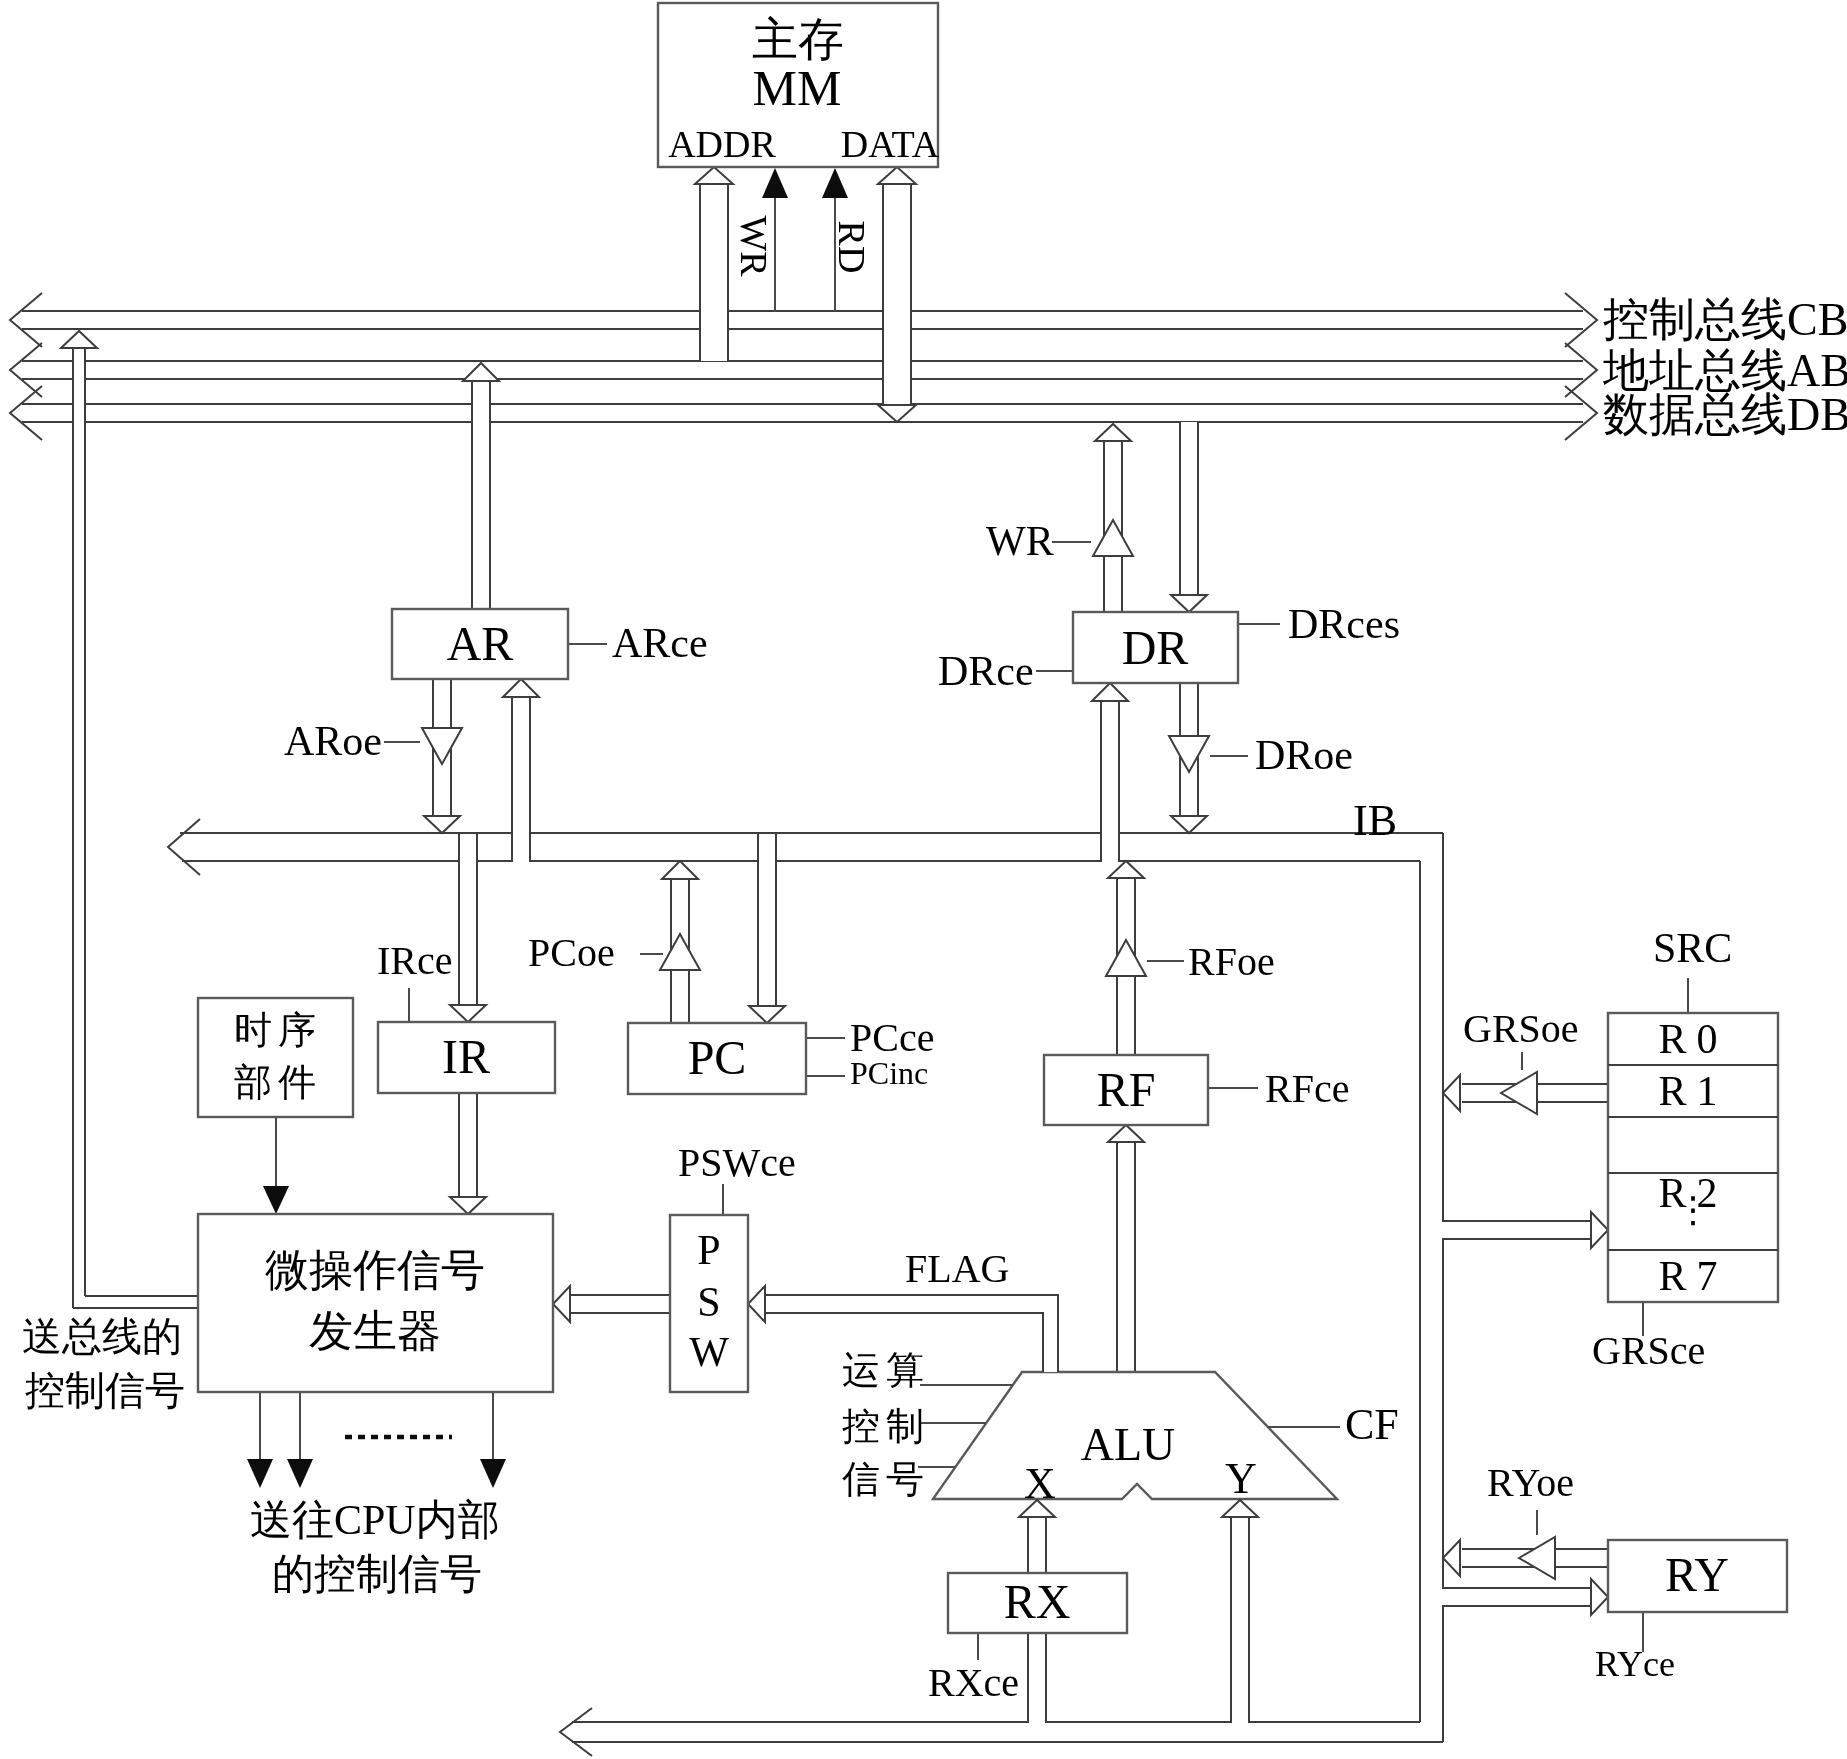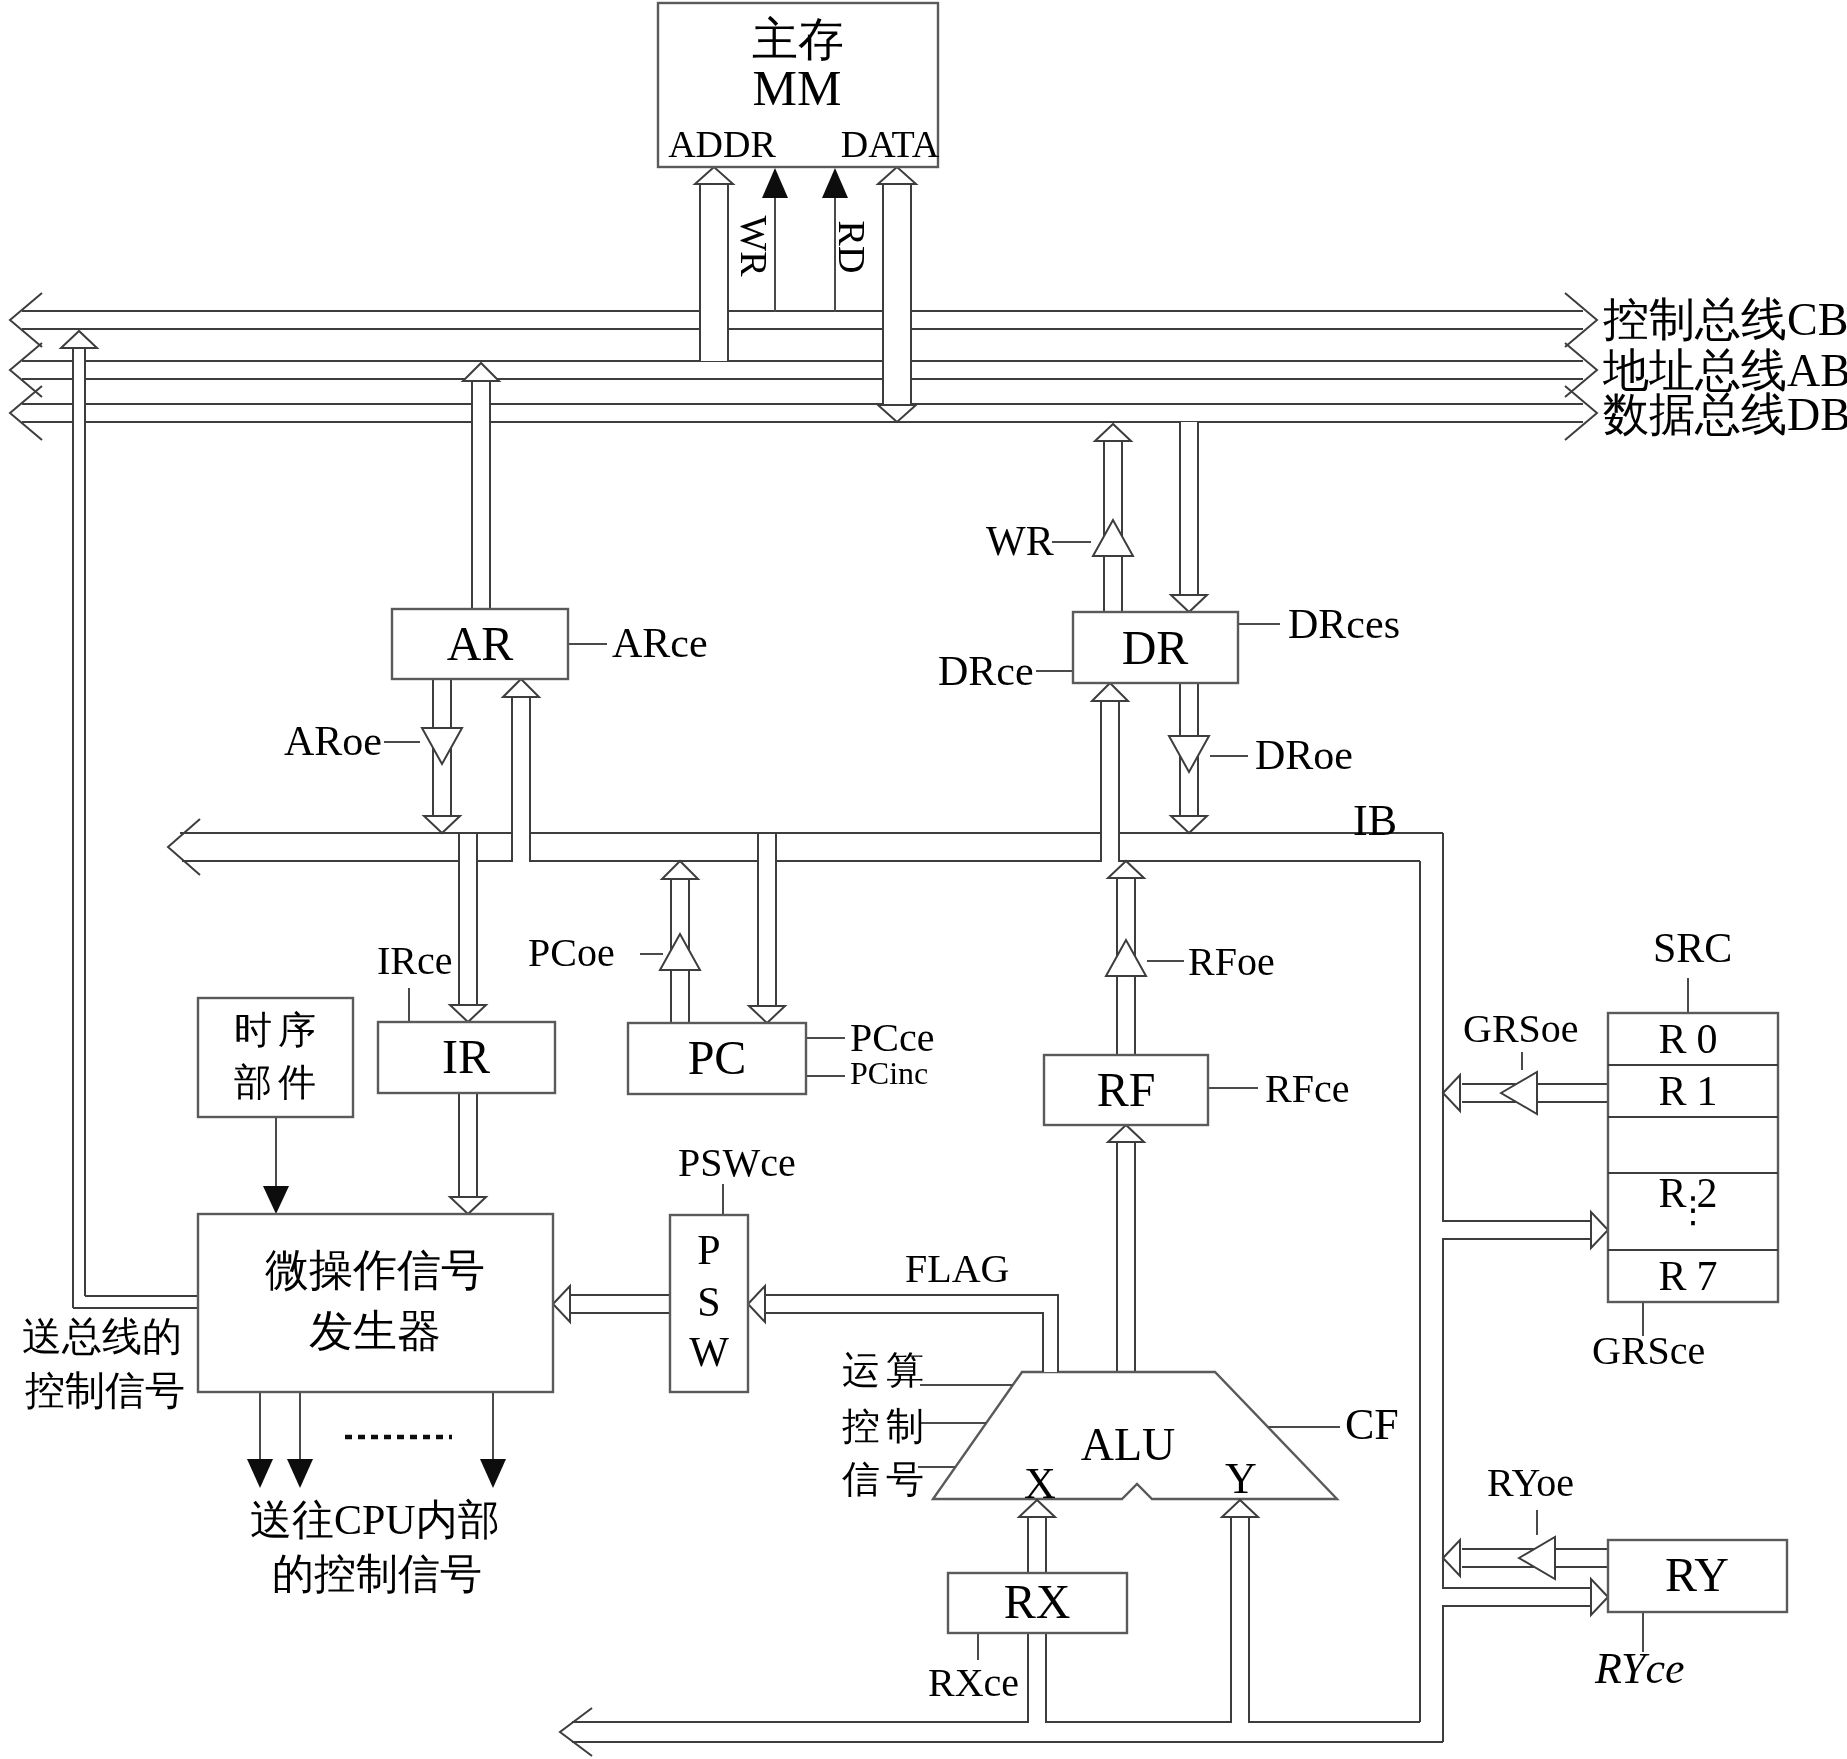--- a/index.html
+++ b/index.html
@@ -302,21 +302,21 @@
   <div class="lbl" style="left:1345px;top:1402px;font-size:44px;">CF</div>
   <div class="lbl cjk" style="left:842px;top:1351px;font-size:38px;">运算</div>
   <div class="lbl cjk" style="left:842px;top:1407px;font-size:38px;">控制</div>
   <div class="lbl cjk" style="left:842px;top:1460px;font-size:38px;">信号</div>
 
   <div class="lbl c" style="left:1037px;top:1602px;font-size:48px;">RX</div>
   <div class="lbl" style="left:928px;top:1662px;font-size:40px;">RXce</div>
 
   <div class="lbl c" style="left:1697px;top:1575px;font-size:48px;">RY</div>
   <div class="lbl" style="left:1487px;top:1462px;font-size:40px;">RYoe</div>
-  <div class="lbl" style="left:1595px;top:1646px;font-size:44px;font-style:italic;">RYce</div>
+  <div class="lbl" style="left:1595px;top:1646px;font-size:36px;">RYce</div>
 
   <div class="lbl" style="left:1653px;top:926px;font-size:42px;">SRC</div>
   <div class="lbl c sp" style="left:1693px;top:1039px;font-size:42px;">R0</div>
   <div class="lbl c sp" style="left:1693px;top:1091px;font-size:42px;">R1</div>
   <div class="lbl c sp" style="left:1693px;top:1145px;font-size:42px;margin-top:48px;">R2</div>
   <div class="lbl c" style="left:1693px;top:1211px;font-size:36px;">⋮</div>
   <div class="lbl c sp" style="left:1693px;top:1276px;font-size:42px;">R7</div>
   <div class="lbl" style="left:1463px;top:1008px;font-size:40px;">GRSoe</div>
   <div class="lbl" style="left:1592px;top:1330px;font-size:40px;">GRSce</div>
 

